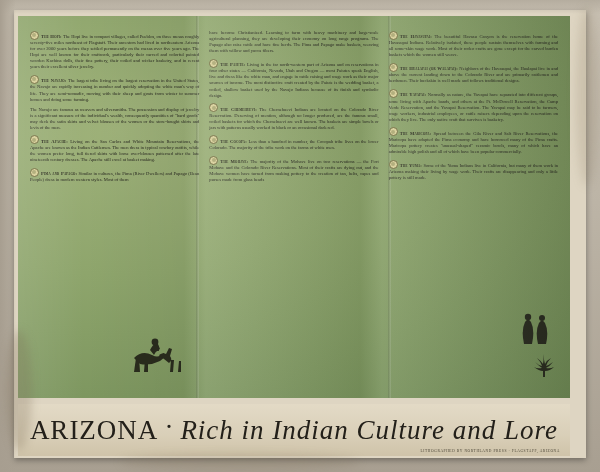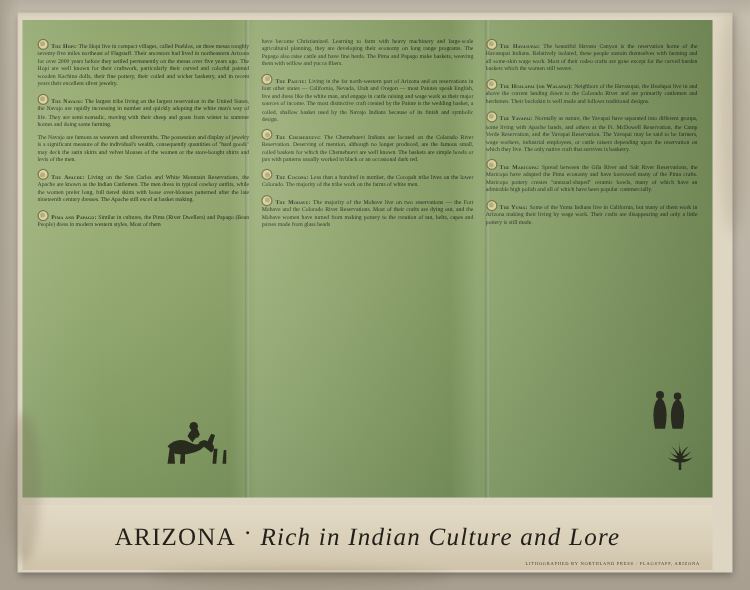--- a/index.html
+++ b/index.html
@@ -138,21 +138,21 @@
     top: 404px;
     width: 552px;
     height: 52px;
     background: linear-gradient(180deg, #e3dac6 0%, #d9cfb8 60%, #cfc3a9 100%);
     display: flex;
     flex-direction: column;
     justify-content: center;
     align-items: center;
   }
   .banner-title {
-    font-size: 20px;
+    font-size: 27px;
     letter-spacing: 1px;
     color: #23201a;
     white-space: nowrap;
   }
   .banner-title .serif-ital {
     font-style: italic;
   }
   .banner-dot {
     display: inline-block;
     margin: 0 6px;

